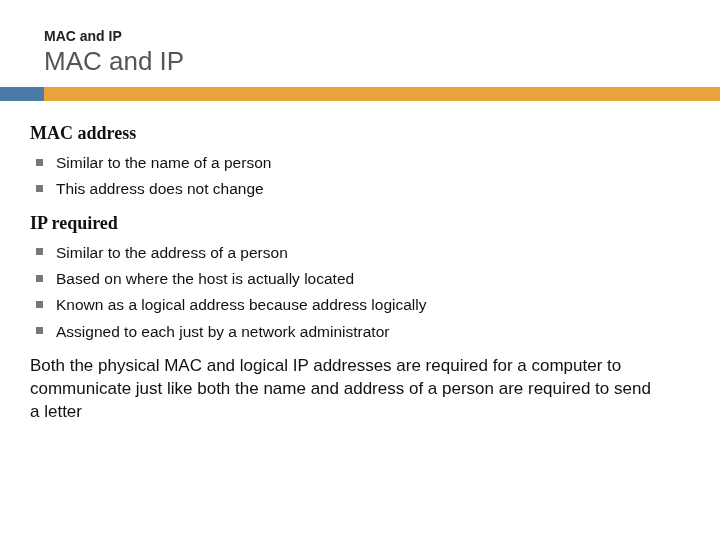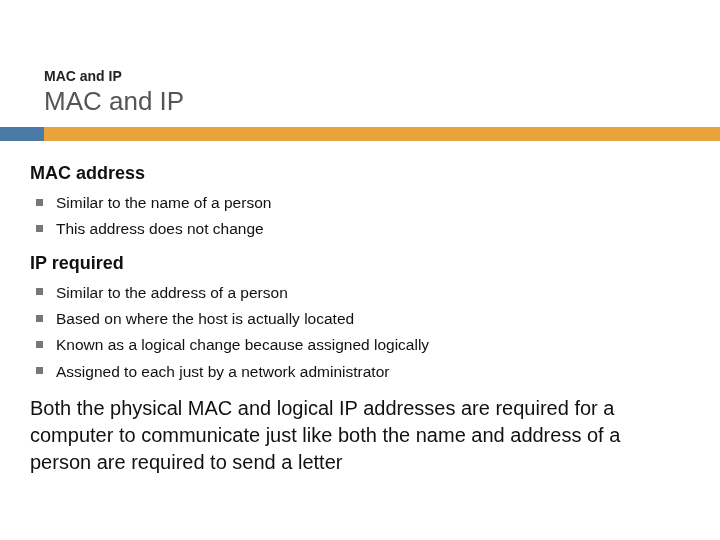--- a/index.html
+++ b/index.html
@@ -11,21 +11,20 @@
     color: #111;
     overflow: hidden;
   }
   .slide {
     width: 720px;
     height: 540px;
     position: relative;
   }
   .header-area {
     padding: 28px 0 0 44px;
-    margin-top: 40px;
   }
   .breadcrumb {
     font-size: 14px;
     font-weight: bold;
     color: #222;
     margin-bottom: 2px;
   }
   .title {
     font-size: 26px;
     color: #555;
@@ -46,20 +45,21 @@
     background: #e8a33d;
   }
   .content {
     padding: 14px 30px 0 30px;
   }
   .section-heading {
     font-size: 18px;
     font-weight: bold;
     margin-top: 8px;
     margin-bottom: 6px;
+    font-family: Liberation Serif, serif;
   }
   ul.bullets {
     list-style: none;
     padding-left: 4px;
     margin-bottom: 10px;
   }
   ul.bullets li {
     font-size: 15.5px;
     line-height: 1.7;
     padding-left: 22px;
@@ -68,21 +68,21 @@
   ul.bullets li::before {
     content: "";
     position: absolute;
     left: 2px;
     top: 0.55em;
     width: 7px;
     height: 7px;
     background: #777;
   }
   .footer-text {
-    font-size: 20px;
+    font-size: 17px;
     line-height: 1.35;
     margin-top: 10px;
     padding-right: 30px;
   }
 </style>
 </head>
 <body>
 
 <div class="slide">
 
@@ -101,20 +101,20 @@
     <div class="section-heading">MAC address</div>
     <ul class="bullets">
       <li>Similar to the name of a person</li>
       <li>This address does not change</li>
     </ul>
 
     <div class="section-heading">IP required</div>
     <ul class="bullets">
       <li>Similar to the address of a person</li>
       <li>Based on where the host is actually located</li>
-      <li>Known as a logical change because assigned logically</li>
+      <li>Known as a logical address because address logically</li>
       <li>Assigned to each just by a network administrator</li>
     </ul>
 
     <div class="footer-text">Both the physical MAC and logical IP addresses are required for a computer to communicate just like both the name and address of a person are required to send a letter</div>
 
   </div>
 </div>
 
 </body></html>

